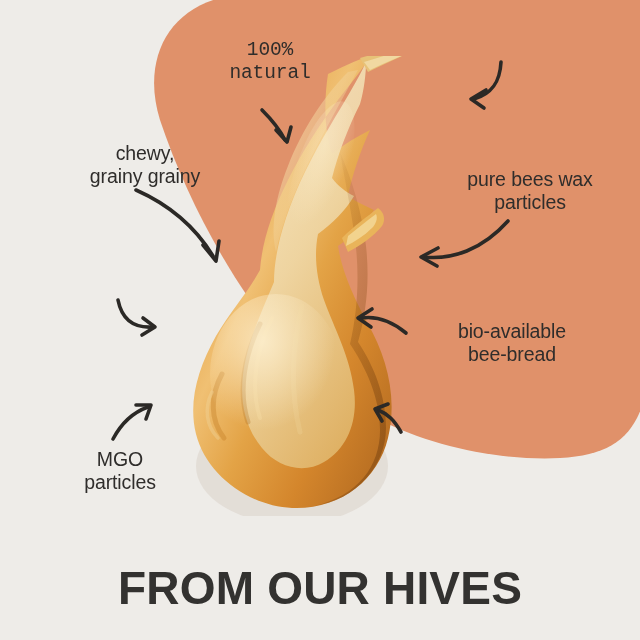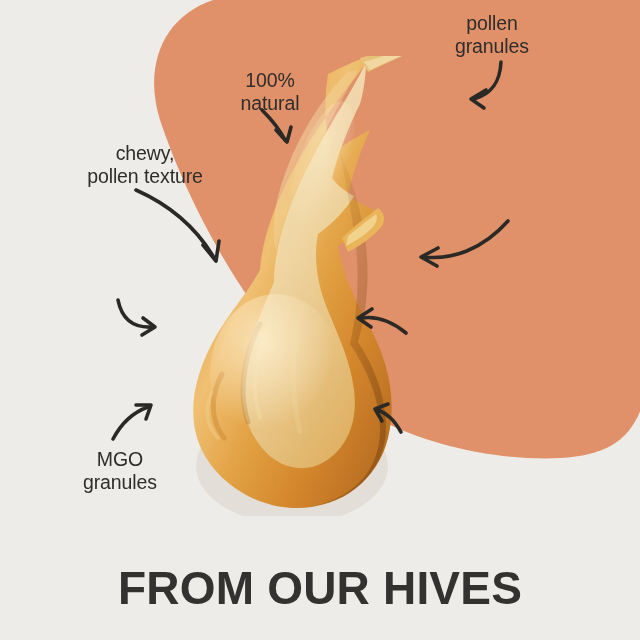--- a/index.html
+++ b/index.html
@@ -49,21 +49,21 @@
     font-family: "Liberation Sans", sans-serif;
     font-size: 19.5px;
     line-height: 1.16;
     letter-spacing: -0.1px;
     white-space: pre-line;
     font-weight: 400;
   }
   .callout.center { text-align: center; }
 
   #c-pollen   { left: 402px; top: 12px;  width: 180px; }
-  #c-natural  { left: 180px; top: 69px;  width: 180px; }
+  #c-natural  { left: 180px; top: 39px;  width: 180px; font-family: Liberation Mono, monospace; }
   #c-chewy    { left: 40px;  top: 142px; width: 210px; }
   #c-beeswax  { left: 424px; top: 168px; width: 212px; }
   #c-rich     { left: 40px;  top: 270px; width: 150px; }
   #c-bio      { left: 412px; top: 320px; width: 200px; }
   #c-mgo      { left: 50px;  top: 448px; width: 140px; }
   #c-raw      { left: 382px; top: 438px; width: 210px; }
 
   
   #headline {
     position: absolute;
@@ -251,34 +251,36 @@
       <path class="arw" d="M113,439 C 122,422 134,412 148,407"></path>
       <path class="arwhead" d="M136,405 L151,405 L146,419"></path>
     </g>
 
     <g>
       <path class="arw" d="M401,432 C 394,420 388,414 378,410"></path>
       <path class="arwhead" d="M388,404 L375,409 L382,421"></path>
     </g>
   </svg>
 
-  <div class="callout center" id="c-pollen">pollen
-granules</div>
 
   <div class="callout center" id="c-natural">100%
 natural</div>
 
   <div class="callout center" id="c-chewy">chewy,
-pollen texture</div>
-
-
-
+grainy grainy</div>
+
+  <div class="callout center" id="c-beeswax">pure bees wax
+particles</div>
+
+
+  <div class="callout center" id="c-bio">bio-available
+bee-bread</div>
 
   <div class="callout center" id="c-mgo">MGO
-granules</div>
+particles</div>
 
 
   <div id="headline">
     <span class="hl-line">FROM OUR HIVES</span>
     
   </div>
 
 </div>
 
 </body></html>

